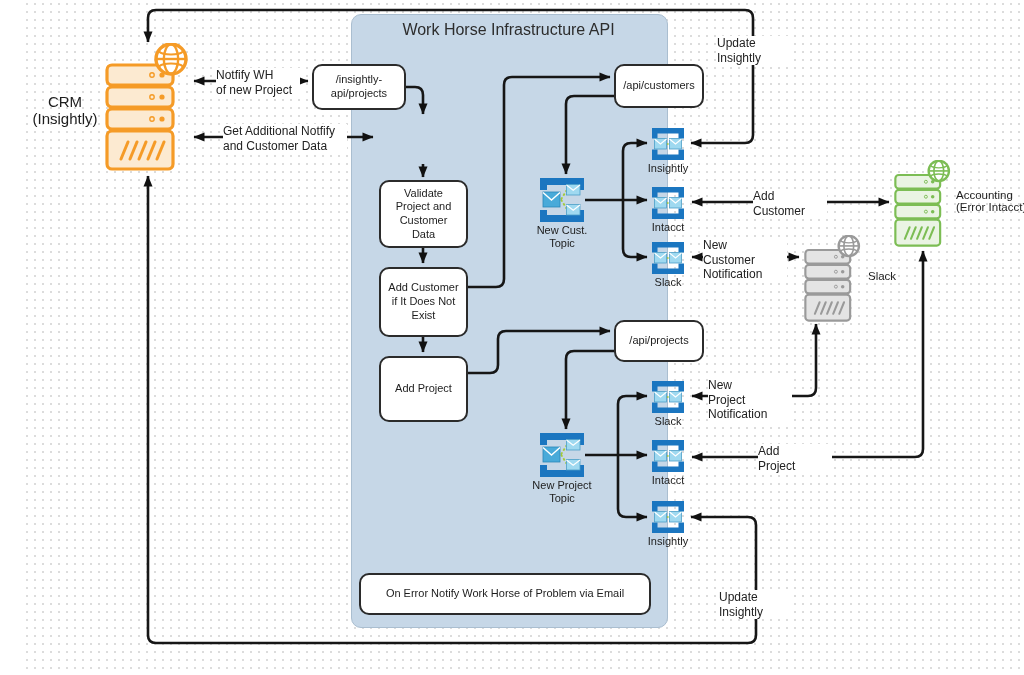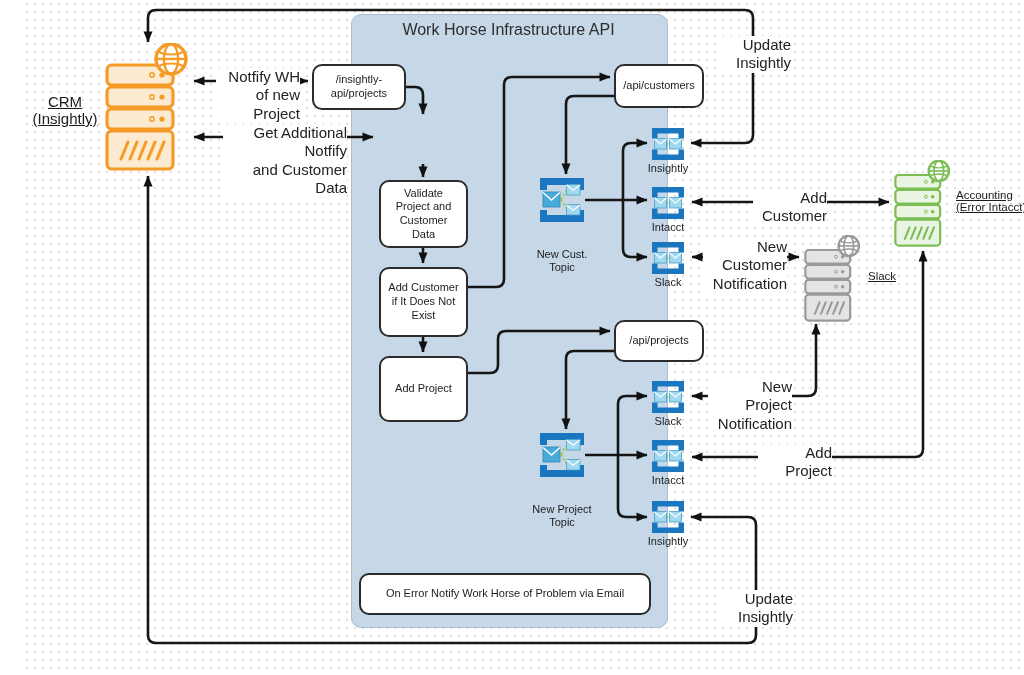--- a/index.html
+++ b/index.html
@@ -20,29 +20,29 @@
   }
   svg.connectors{position:absolute;left:0;top:0;}
   .edge{fill:none;stroke:#161616;stroke-width:2.6px;stroke-linejoin:round;}
   .pbox{
     position:absolute;background:#fff;border:2px solid #2b2b2b;border-radius:10px;
     display:flex;align-items:center;justify-content:center;text-align:center;
     font-size:11px;line-height:1.25;white-space:pre-line;padding:2px;box-sizing:border-box;
   }
   .subwrap,.topicwrap{position:absolute;display:flex;flex-direction:column;align-items:center;}
   .subwrap{width:96px;}
-  .topicwrap{width:90px;gap:24px;}
+  .topicwrap{width:90px;}
   .sublabel,.topiclabel{
     font-size:11px;text-align:center;line-height:1.2;white-space:pre-line;margin-top:2px;color:#1d1d1d;
   }
   .elabel{
-    position:absolute;font-size:15px;line-height:1.22;text-align:right;
+    position:absolute;font-size:12px;line-height:1.22;text-align:left;
     white-space:pre-line;background:#ffffff;color:#222;
   }
-  .syslabel{position:absolute;white-space:pre-line;color:#1d1d1d;text-decoration:underline;}
+  .syslabel{position:absolute;white-space:pre-line;color:#1d1d1d;}
   .syslabel.big{font-size:15px;text-align:center;}
   .syslabel.small{font-size:11.5px;text-align:left;}
   .server{position:absolute;}
   .server.orange{--sline:#F59B27;--sfill:#FCEAD1;}
   .server.green{--sline:#7CBD54;--sfill:#EAF4E3;}
   .server.gray{--sline:#9A9A9A;--sfill:#E4E4E4;}
 </style>
 </head>
 <body>
 

